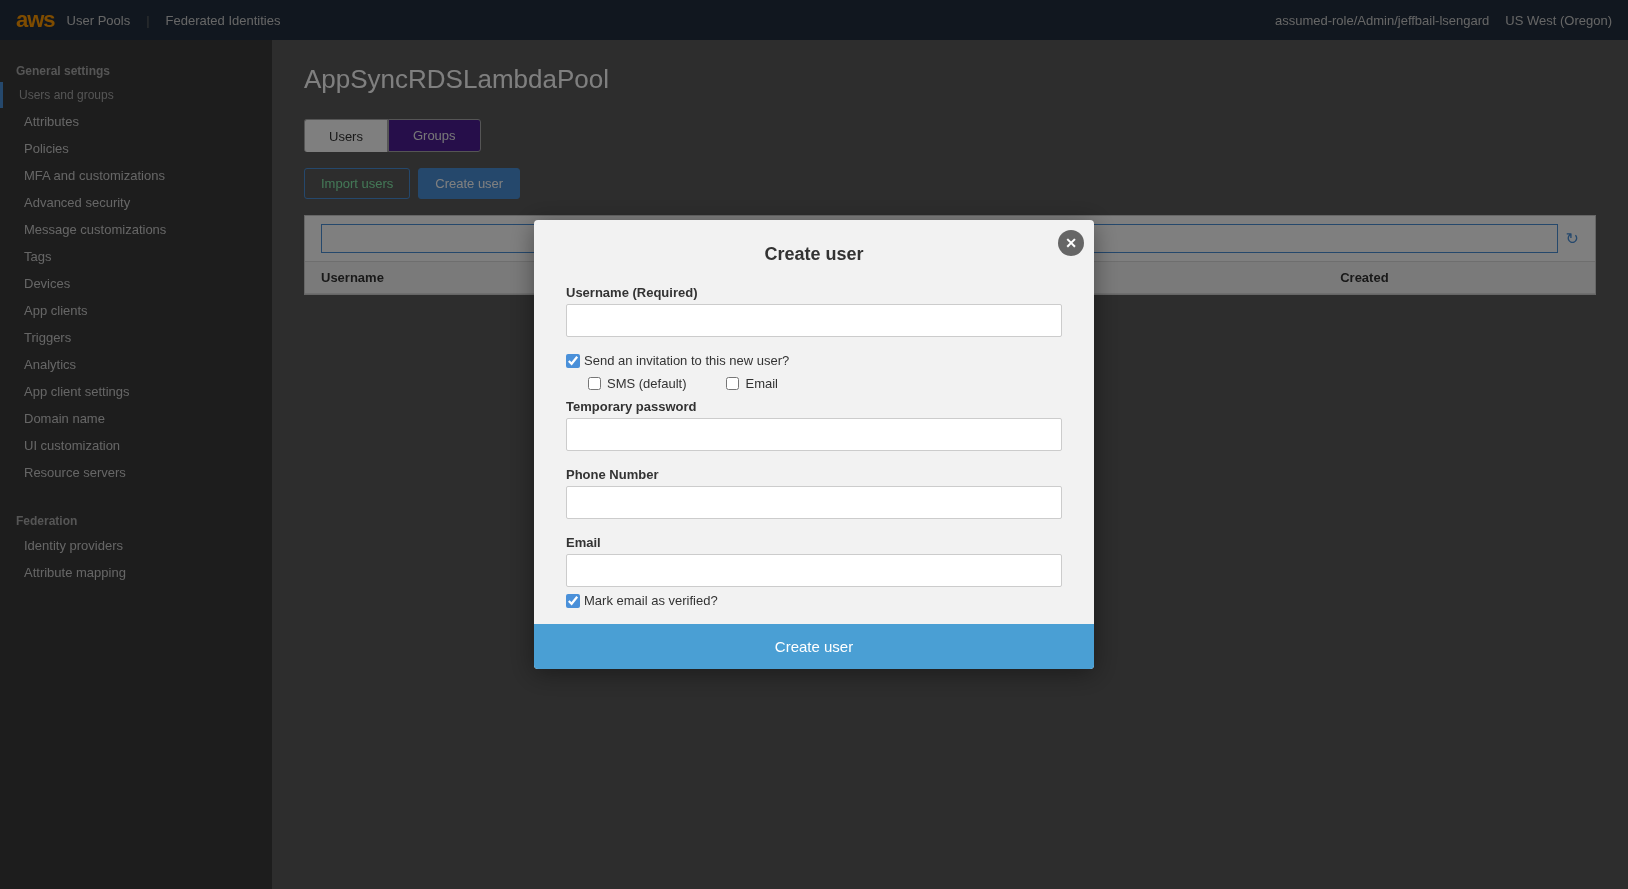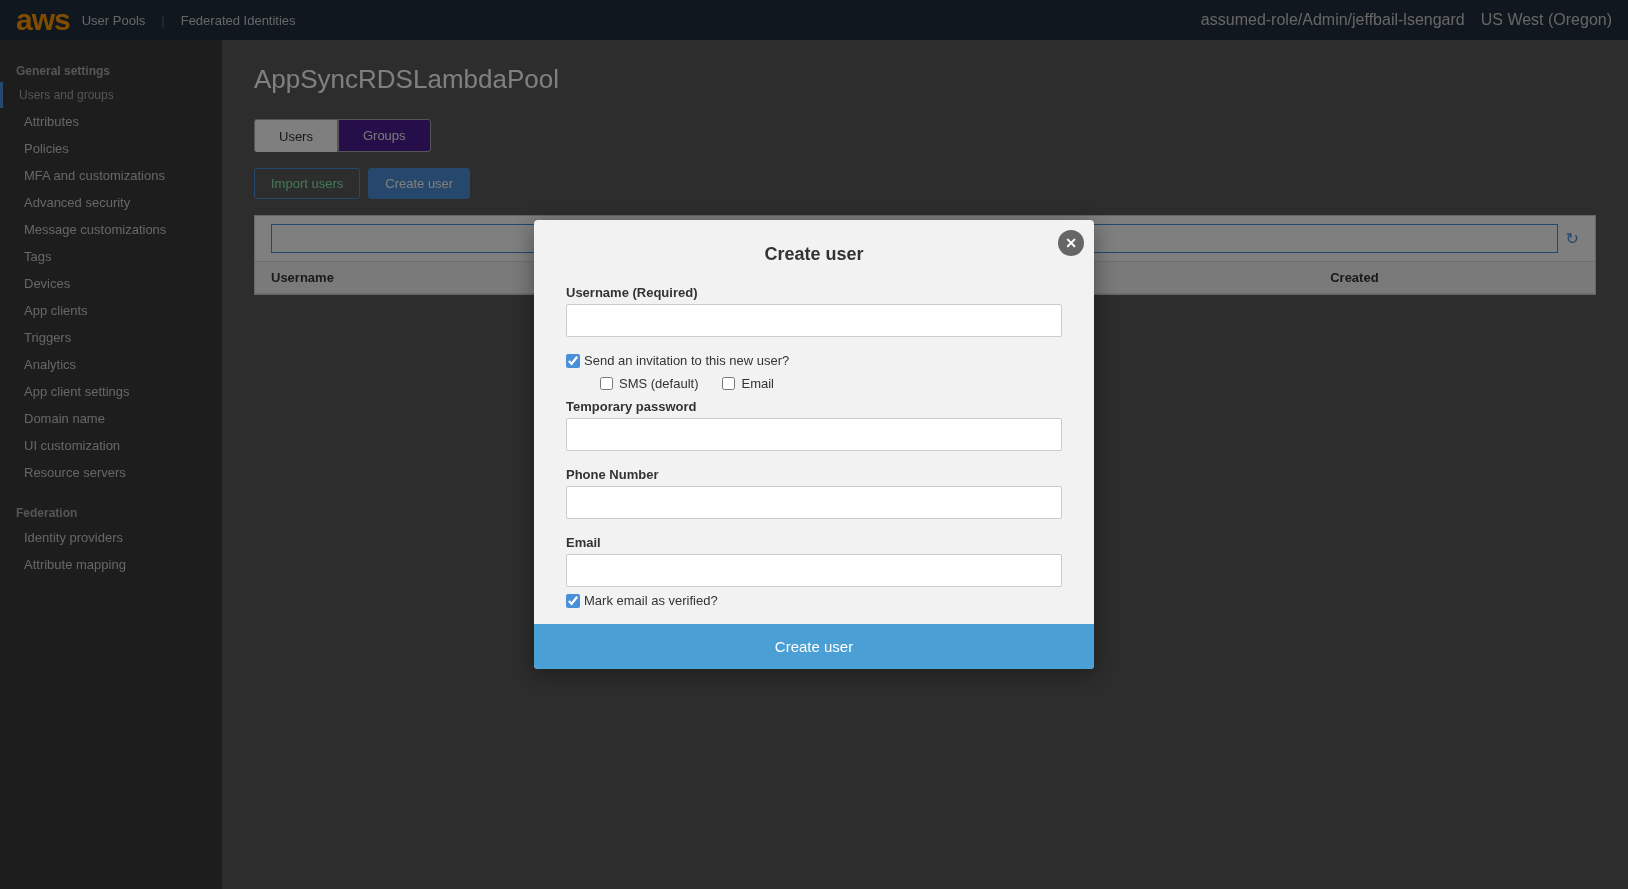--- a/index.html
+++ b/index.html
@@ -8,32 +8,32 @@
     
     .top-nav {
       background: #232f3e;
       height: 40px;
       display: flex;
       align-items: center;
       padding: 0 16px;
       justify-content: space-between;
     }
     .top-nav-left { display: flex; align-items: center; gap: 12px; }
-    .aws-logo { color: #ff9900; font-weight: bold; font-size: 30px; letter-spacing: -1px; }
+    .aws-logo { color: #ff9900; font-weight: bold; font-size: 22px; letter-spacing: -1px; }
     .nav-link { color: #ccc; font-size: 13px; text-decoration: none; cursor: pointer; }
     .nav-separator { color: #666; margin: 0 4px; }
-    .top-nav-right { display: flex; align-items: center; gap: 16px; color: #ccc; font-size: 16px; }
+    .top-nav-right { display: flex; align-items: center; gap: 16px; color: #ccc; font-size: 13px; }
     .top-nav-right span { cursor: pointer; }
 
     
     .main-layout { display: flex; height: calc(100vh - 40px); }
 
     
     .sidebar {
-      width: 222px;
+      width: 272px;
       background: #3a3a3a;
       color: #ccc;
       flex-shrink: 0;
       overflow-y: auto;
       padding-top: 16px;
     }
     .sidebar-section-title {
       color: #aaa;
       font-size: 12px;
       padding: 8px 16px 4px 16px;
@@ -185,21 +185,21 @@
       border: 1px solid #ccc;
       background: #fff;
       font-size: 13px;
       border-radius: 2px;
       outline: none;
     }
 
     .checkbox-row { display: flex; align-items: center; gap: 4px; margin-bottom: 8px; font-size: 13px; color: #333; }
     .checkbox-row input[type="checkbox"] { width: 14px; height: 14px; accent-color: #4a90d9; }
 
-    .checkbox-options-row { display: flex; gap: 24px; margin-left: 34px; margin-bottom: 8px; font-size: 13px; color: #333; }
+    .checkbox-options-row { display: flex; gap: 40px; margin-left: 22px; margin-bottom: 8px; font-size: 13px; color: #333; }
     .checkbox-options-row label { display: flex; align-items: center; gap: 6px; cursor: pointer; }
 
     .modal-footer {
       margin: 16px -32px 0 -32px;
       padding: 0;
     }
     .create-user-btn {
       width: 100%;
       padding: 14px;
       background: #4a9fd4;
@@ -240,21 +240,21 @@
     <div class="sidebar-item">Devices</div>
     <div class="sidebar-item">App clients</div>
     <div class="sidebar-item">Triggers</div>
     <div class="sidebar-item">Analytics</div>
 
     <div class="sidebar-item">App client settings</div>
     <div class="sidebar-item">Domain name</div>
     <div class="sidebar-item">UI customization</div>
     <div class="sidebar-item">Resource servers</div>
 
-    <div class="sidebar-section-title" style="margin-top:12px;">Federation</div>
+    <div class="sidebar-section-title" style="margin-top:20px;">Federation</div>
     <div class="sidebar-item">Identity providers</div>
     <div class="sidebar-item">Attribute mapping</div>
   </aside>
 
   <main class="content-area">
     <h1 class="page-title">AppSyncRDSLambdaPool</h1>
 
     <div class="tabs-row">
       <button class="tab-btn active">Users</button>
       <button class="tab-btn">Groups</button>

